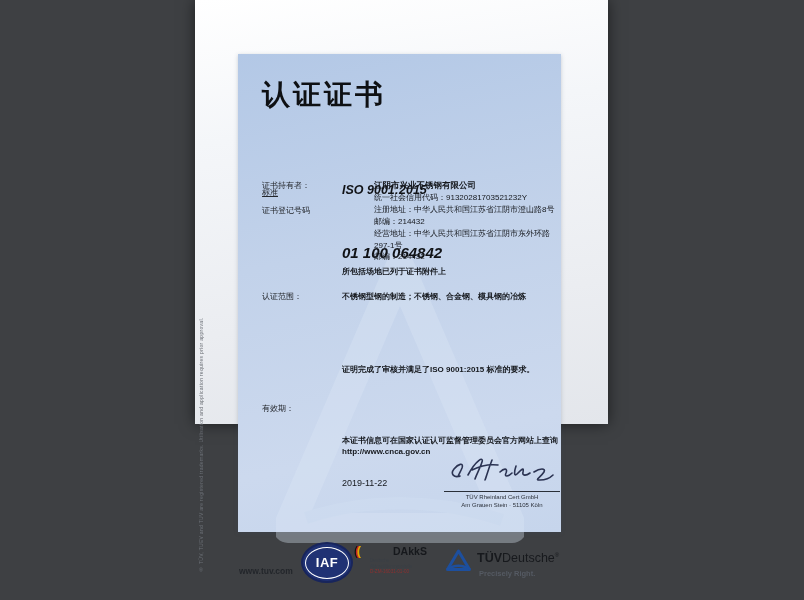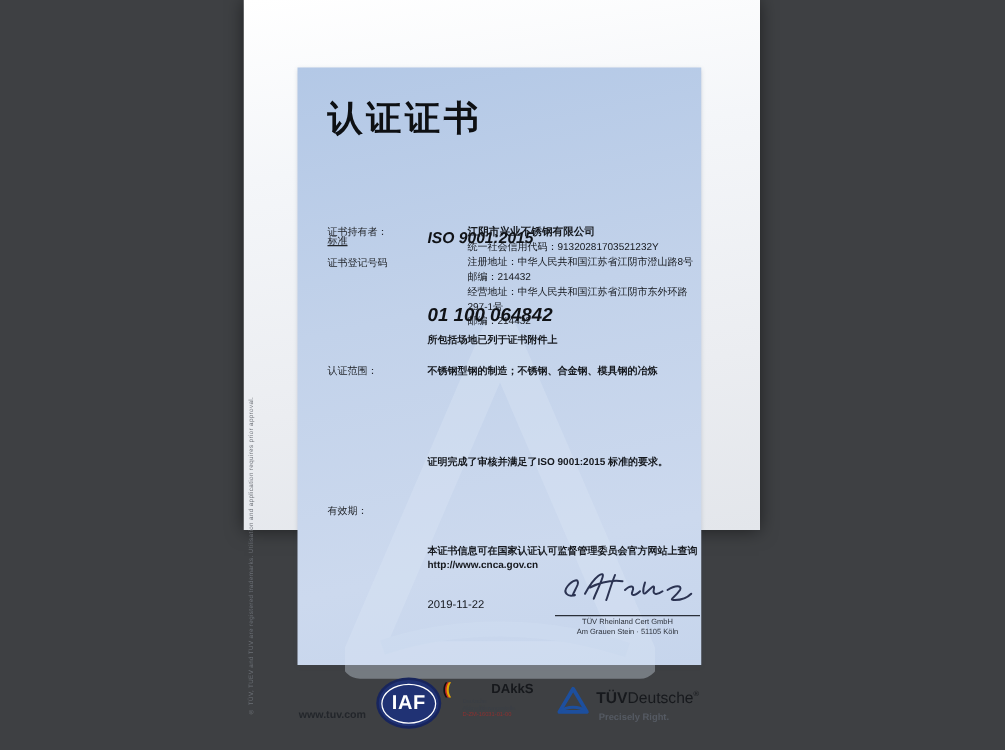--- a/index.html
+++ b/index.html
@@ -42,21 +42,21 @@
   
   .website{position:absolute;left:44px;top:566px;font-size:8.5px;font-weight:bold;color:#23262b;}
   .iaf{
     position:absolute;left:106px;top:542px;width:52px;height:41px;border-radius:50%;
     background:#203274;border:2px solid #18255c;box-sizing:border-box;
     display:flex;align-items:center;justify-content:center;
   }
   .iaf-inner{
     width:42px;height:30px;border-radius:50%;border:1.5px solid #ffffff;
     display:flex;align-items:center;justify-content:center;
-    color:#fff;font-weight:bold;font-size:16px;letter-spacing:.5px;
+    color:#fff;font-weight:bold;font-size:13px;letter-spacing:.5px;
   }
   .dakks{position:absolute;left:159px;top:545px;width:80px;}
   .dakks-top{display:flex;align-items:center;}
   .dakks-arcs{font-size:13px;font-weight:bold;line-height:12px;letter-spacing:-3px;}
   .arc1{color:#111;} .arc2{color:#c32525;} .arc3{color:#e2a600;}
   .dakks-name{font-size:10.5px;font-weight:bold;color:#16181c;margin-left:4px;padding-left:31px;}
   .dakks-sub{font-size:4.6px;line-height:5.6px;color:#3a3f46;margin-left:16px;margin-top:1px;}
   .dakks-sub .num{color:#8c3030;}
   .tuv-logo{position:absolute;left:250px;top:548px;}
   .tuv-text{position:absolute;left:282px;top:551px;font-size:12.5px;color:#17191d;}

